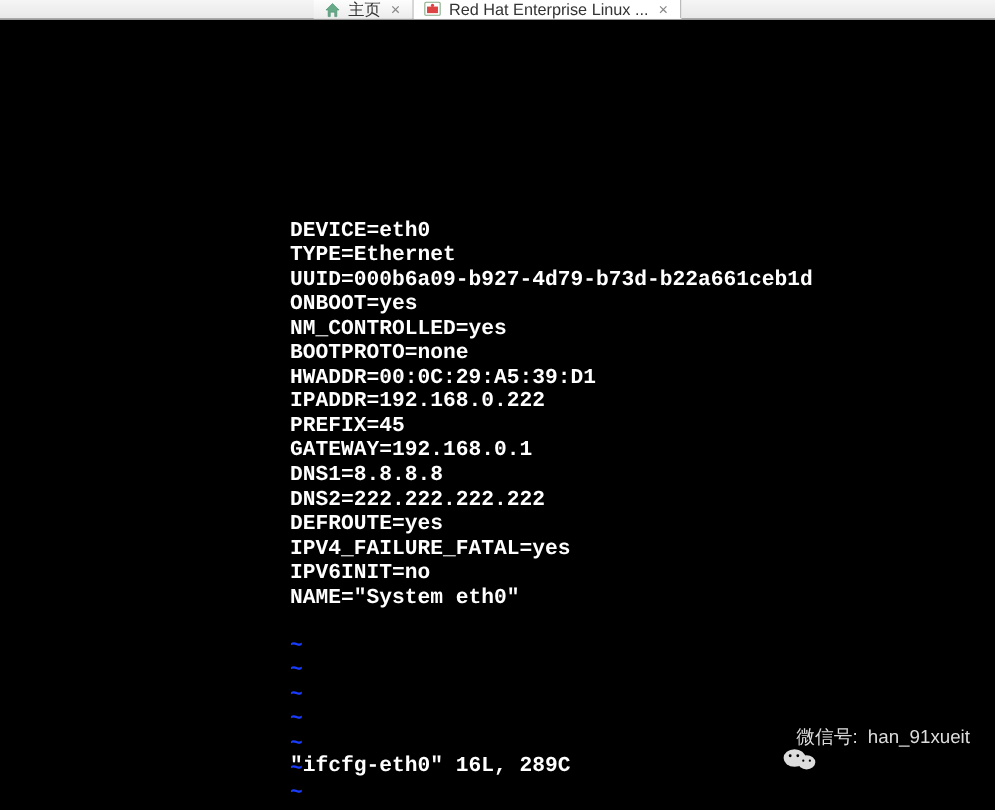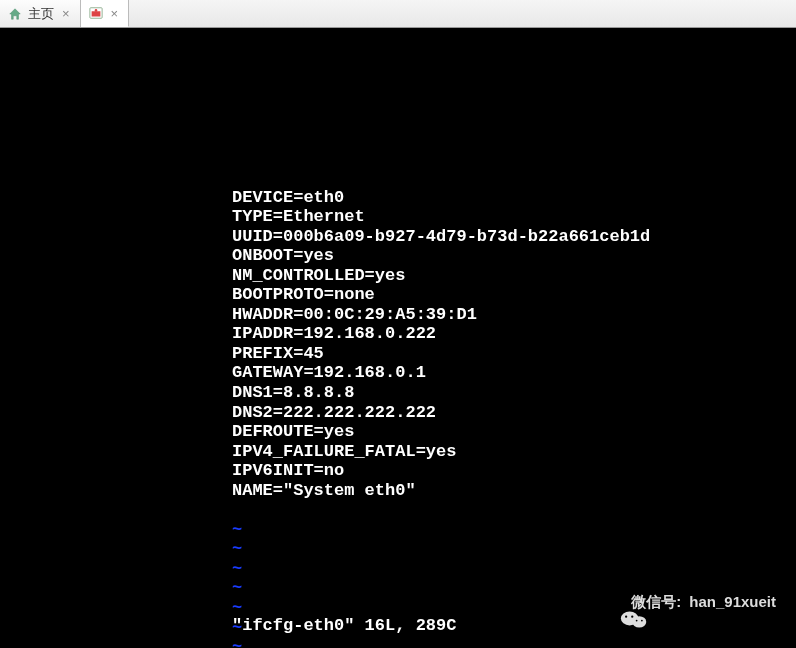--- a/index.html
+++ b/index.html
@@ -1,23 +1,24 @@
 <!DOCTYPE html>
 <html><head>
   <meta charset="utf-8">
   <style>
     * { margin: 0; padding: 0; box-sizing: border-box; }
     body { width: 796px; height: 648px; background: #000; overflow: hidden; font-family: Arial, sans-serif; }
     
     .tab-bar {
-      height: 28px;
+      height: 16px;
       background: linear-gradient(#f5f5f5, #e8e8e8);
       display: flex;
       align-items: stretch;
       border-bottom: 1px solid #999;
+      justify-content: center;
     }
     .tab {
       display: flex;
       align-items: center;
       padding: 0 8px;
       border-right: 1px solid #bbb;
       background: linear-gradient(#fdfdfd, #ececec);
       cursor: pointer;
       gap: 6px;
       font-size: 13px;
@@ -64,21 +65,21 @@
     .watermark {
       position: absolute;
       right: 20px;
       bottom: 34px;
       display: flex;
       align-items: center;
       gap: 8px;
       color: #ddd;
       font-size: 15px;
       font-family: Arial, sans-serif;
-      font-weight: bold;
+      font-weight: normal;
     }
     .wechat-ico {
       width: 28px; height: 24px;
     }
   </style>
 </head>
 <body>
 
 <div class="tab-bar">
   <div class="tab">
@@ -91,20 +92,21 @@
     <span class="close-x">×</span>
   </div>
   <div class="tab active">
     <span class="rh-icon">
       <svg viewBox="0 0 16 16">
           <rect x="1" y="2" width="14" height="12" rx="1" fill="#fff" stroke="#8a8"></rect>
           <rect x="3" y="6" width="10" height="6" fill="#d44"></rect>
           <circle cx="8" cy="5" r="1.5" fill="#d44"></circle>
         </svg>
     </span>
+    <span>Red Hat Enterprise Linux ...</span>
     <span class="close-x">×</span>
   </div>
 </div>
 
 <div class="terminal">
 <div id="cfg">DEVICE=eth0
 TYPE=Ethernet
 UUID=000b6a09-b927-4d79-b73d-b22a661ceb1d
 ONBOOT=yes
 NM_CONTROLLED=yes

